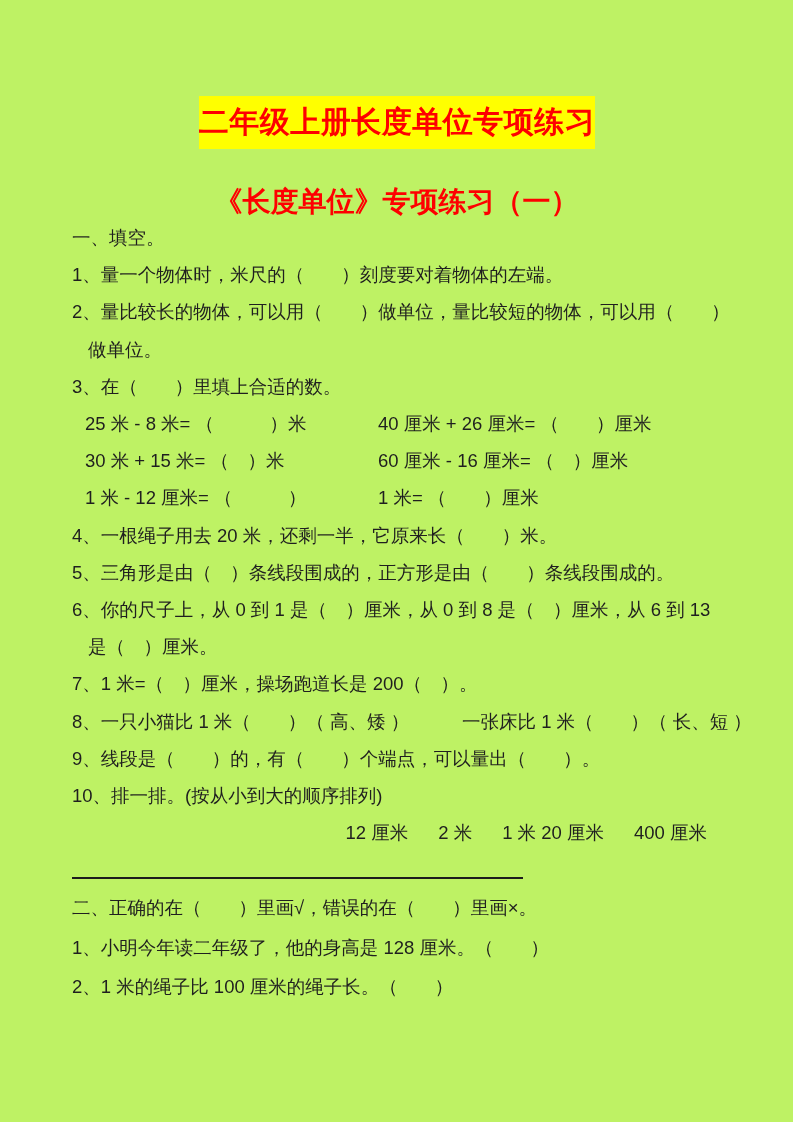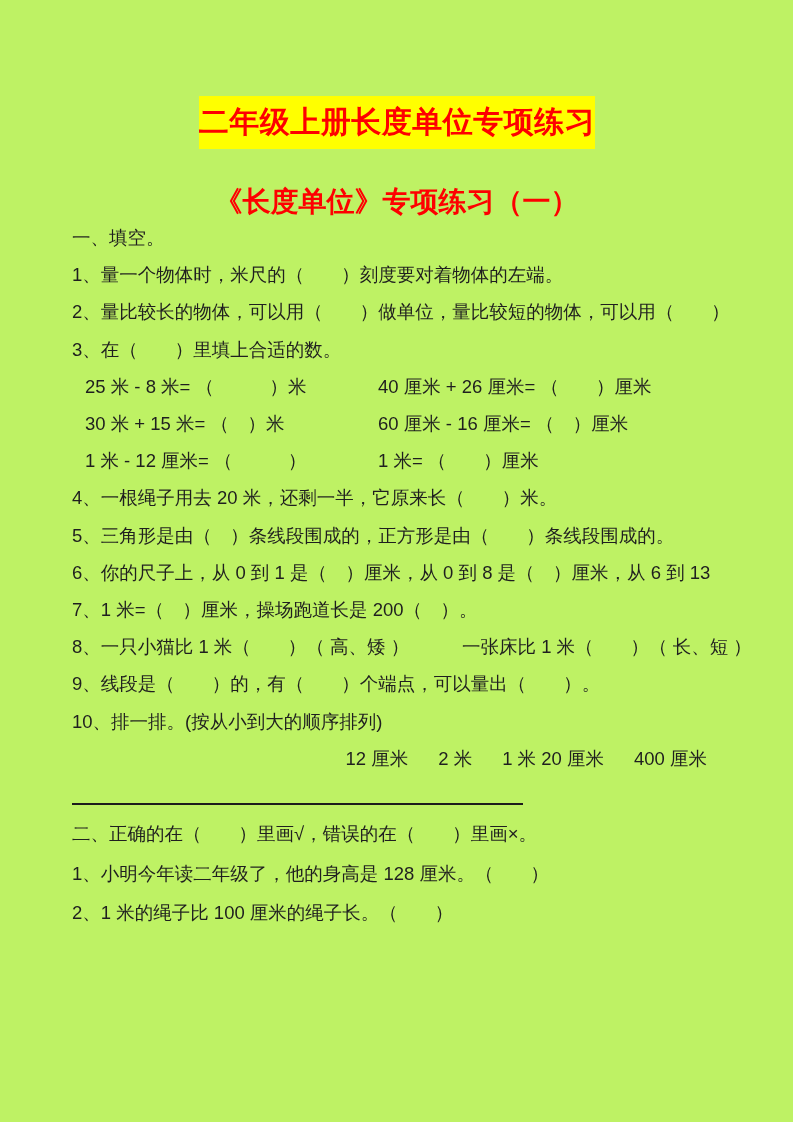--- a/index.html
+++ b/index.html
@@ -47,20 +47,21 @@
 
   <div class="subtitle">《长度单位》专项练习（一）</div>
 
   <div class="body">
 
     <div class="line">一、填空。</div>
 
     <div class="line">1、量一个物体时，米尺的（　　）刻度要对着物体的左端。</div>
 
     <div class="line">2、量比较长的物体，可以用（　　）做单位，量比较短的物体，可以用（　　）</div>
+    <div class="line indent2">做单位。</div>
 
     <div class="line">3、在（　　）里填上合适的数。</div>
 
     <div class="line grid-row">
       <span class="c1">25 米 - 8 米= （　　　）米</span>
       <span class="c2">40 厘米 + 26 厘米= （　　）厘米</span>
     </div>
     <div class="line grid-row">
       <span class="c1">30 米 + 15 米= （　）米</span>
       <span class="c2">60 厘米 - 16 厘米= （　）厘米</span>
@@ -68,20 +69,21 @@
     <div class="line grid-row">
       <span class="c1">1 米 - 12 厘米= （　　　）</span>
       <span class="c2">1 米= （　　）厘米</span>
     </div>
 
     <div class="line">4、一根绳子用去 20 米，还剩一半，它原来长（　　）米。</div>
 
     <div class="line">5、三角形是由（　）条线段围成的，正方形是由（　　）条线段围成的。</div>
 
     <div class="line">6、你的尺子上，从 0 到 1 是（　）厘米，从 0 到 8 是（　）厘米，从 6 到 13</div>
+    <div class="line indent2">是（　）厘米。</div>
 
     <div class="line">7、1 米=（　）厘米，操场跑道长是 200（　）。</div>
 
     <div class="line q8row">
       <span class="p1">8、一只小猫比 1 米（　　）（ 高、矮 ）</span>
       <span class="p2">一张床比 1 米（　　）（ 长、短 ）</span>
     </div>
 
     <div class="line">9、线段是（　　）的，有（　　）个端点，可以量出（　　）。</div>
 

